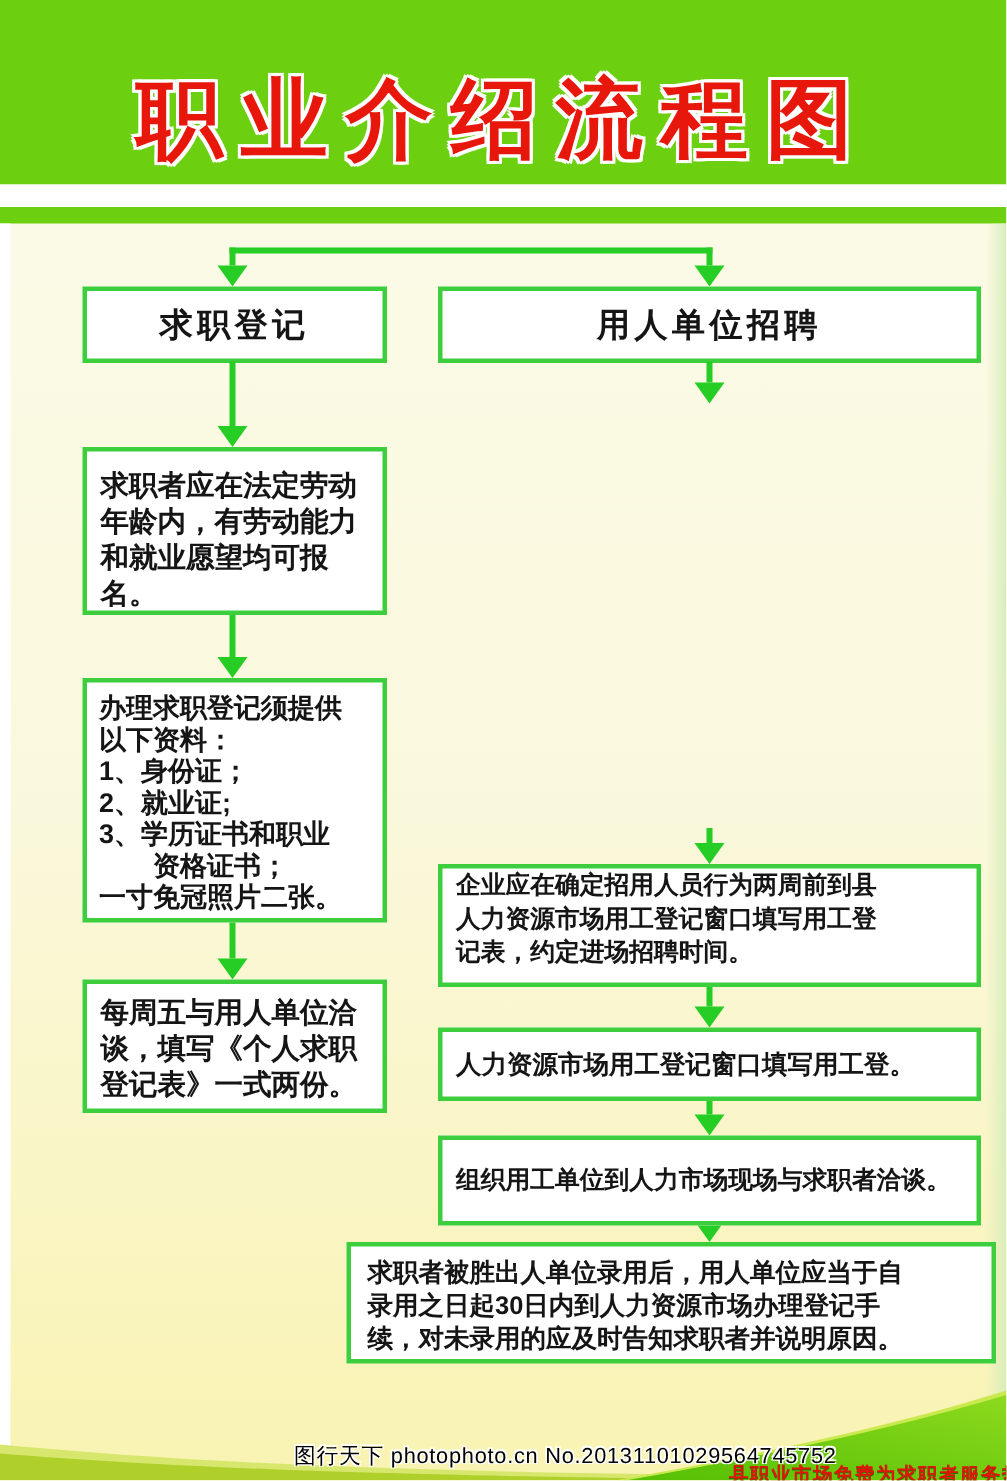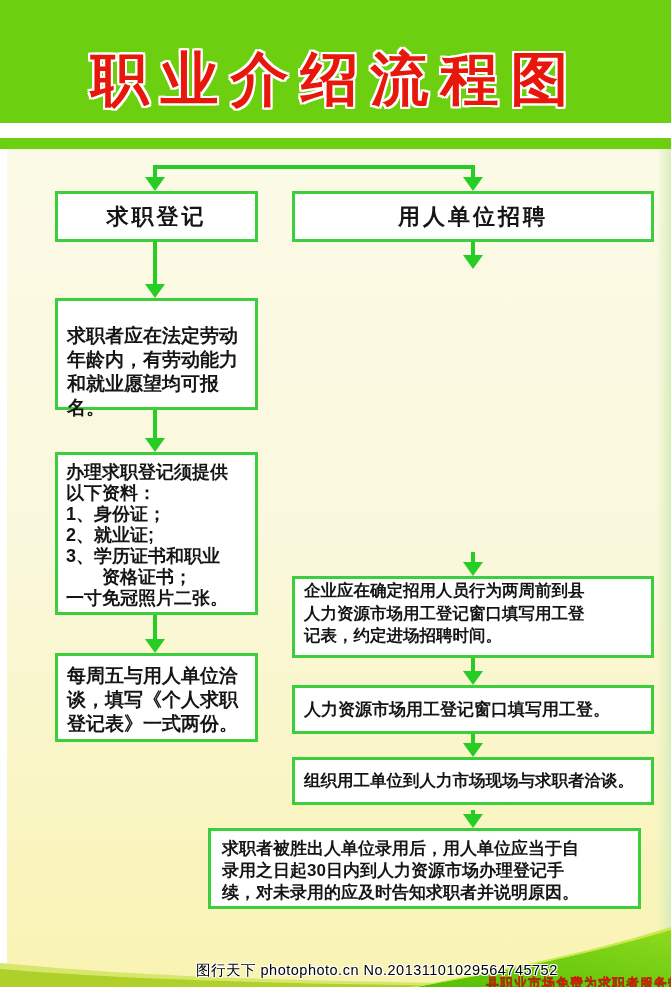--- a/index.html
+++ b/index.html
@@ -78,42 +78,42 @@
   <div class="ahead" style="left:463px;top:255px;"></div>
   <div class="aline" style="left:471px;top:552px;height:10px;"></div>
   <div class="ahead" style="left:463px;top:562px;"></div>
   <div class="aline" style="left:471px;top:657px;height:14px;"></div>
   <div class="ahead" style="left:463px;top:671px;"></div>
   <div class="aline" style="left:471px;top:733px;height:10px;"></div>
   <div class="ahead" style="left:463px;top:743px;"></div>
   <div class="aline" style="left:471px;top:810px;height:5px;"></div>
   <div class="ahead" style="left:463px;top:814px;"></div>
 
-  <div class="box" style="left:55px;top:298px;width:203px;height:112px;padding:23px 9px;font-size:19px;line-height:24px;">求职者应在法定劳动
+  <div class="box" style="left:55px;top:298px;width:203px;height:112px;padding:12px 9px;font-size:19px;line-height:24px;">求职者应在法定劳动
 年龄内，有劳动能力
 和就业愿望均可报
 名。</div>
   <div class="box" style="left:55px;top:452px;width:203px;height:163px;padding:7px 8px;font-size:18px;line-height:21px;">办理求职登记须提供
 以下资料：
 1、身份证；
 2、就业证;
 3、学历证书和职业
 　　资格证书；
 一寸免冠照片二张。</div>
   <div class="box" style="left:55px;top:653px;width:203px;height:89px;padding:8px 9px;font-size:19px;line-height:24px;">每周五与用人单位洽
 谈，填写《个人求职
 登记表》一式两份。</div>
 
   <div class="box" style="left:292px;top:576px;width:362px;height:82px;padding:0 9px;font-size:16.5px;line-height:22.5px;">企业应在确定招用人员行为两周前到县
 人力资源市场用工登记窗口填写用工登
 记表，约定进场招聘时间。</div>
   <div class="box" style="left:292px;top:685px;width:362px;height:49px;padding:0 9px;display:flex;align-items:center;font-size:17px;">人力资源市场用工登记窗口填写用工登。</div>
-  <div class="box" style="left:292px;top:757px;width:362px;height:48px;padding:1px 9px;display:flex;align-items:center;font-size:16.5px;">组织用工单位到人力市场现场与求职者洽谈。</div>
+  <div class="box" style="left:292px;top:757px;width:362px;height:60px;padding:1px 9px;display:flex;align-items:center;font-size:16.5px;">组织用工单位到人力市场现场与求职者洽谈。</div>
 
-  <div class="box" style="left:208px;top:828px;width:433px;height:81px;padding:7px 11px;font-size:17px;line-height:22px;">求职者被胜出人单位录用后，用人单位应当于自
+  <div class="box" style="left:231px;top:828px;width:433px;height:81px;padding:7px 11px;font-size:17px;line-height:22px;">求职者被胜出人单位录用后，用人单位应当于自
 录用之日起30日内到人力资源市场办理登记手
 续，对未录用的应及时告知求职者并说明原因。</div>
 
   <svg style="position:absolute;left:0;top:953px;" width="671" height="34" viewBox="0 0 671 34">
     <path d="M0,10 C150,24 300,30 671,32 L671,34 L0,34 Z" fill="#D7E76E"></path>
     <path d="M0,16 C150,28 320,33 671,34 L0,34 Z" fill="#AFD02B"></path>
   </svg>
   <svg style="position:absolute;left:0;top:927px;" width="671" height="60" viewBox="0 0 671 60">
     <defs>
       <linearGradient id="gr" x1="1" y1="0" x2="0" y2="1">

